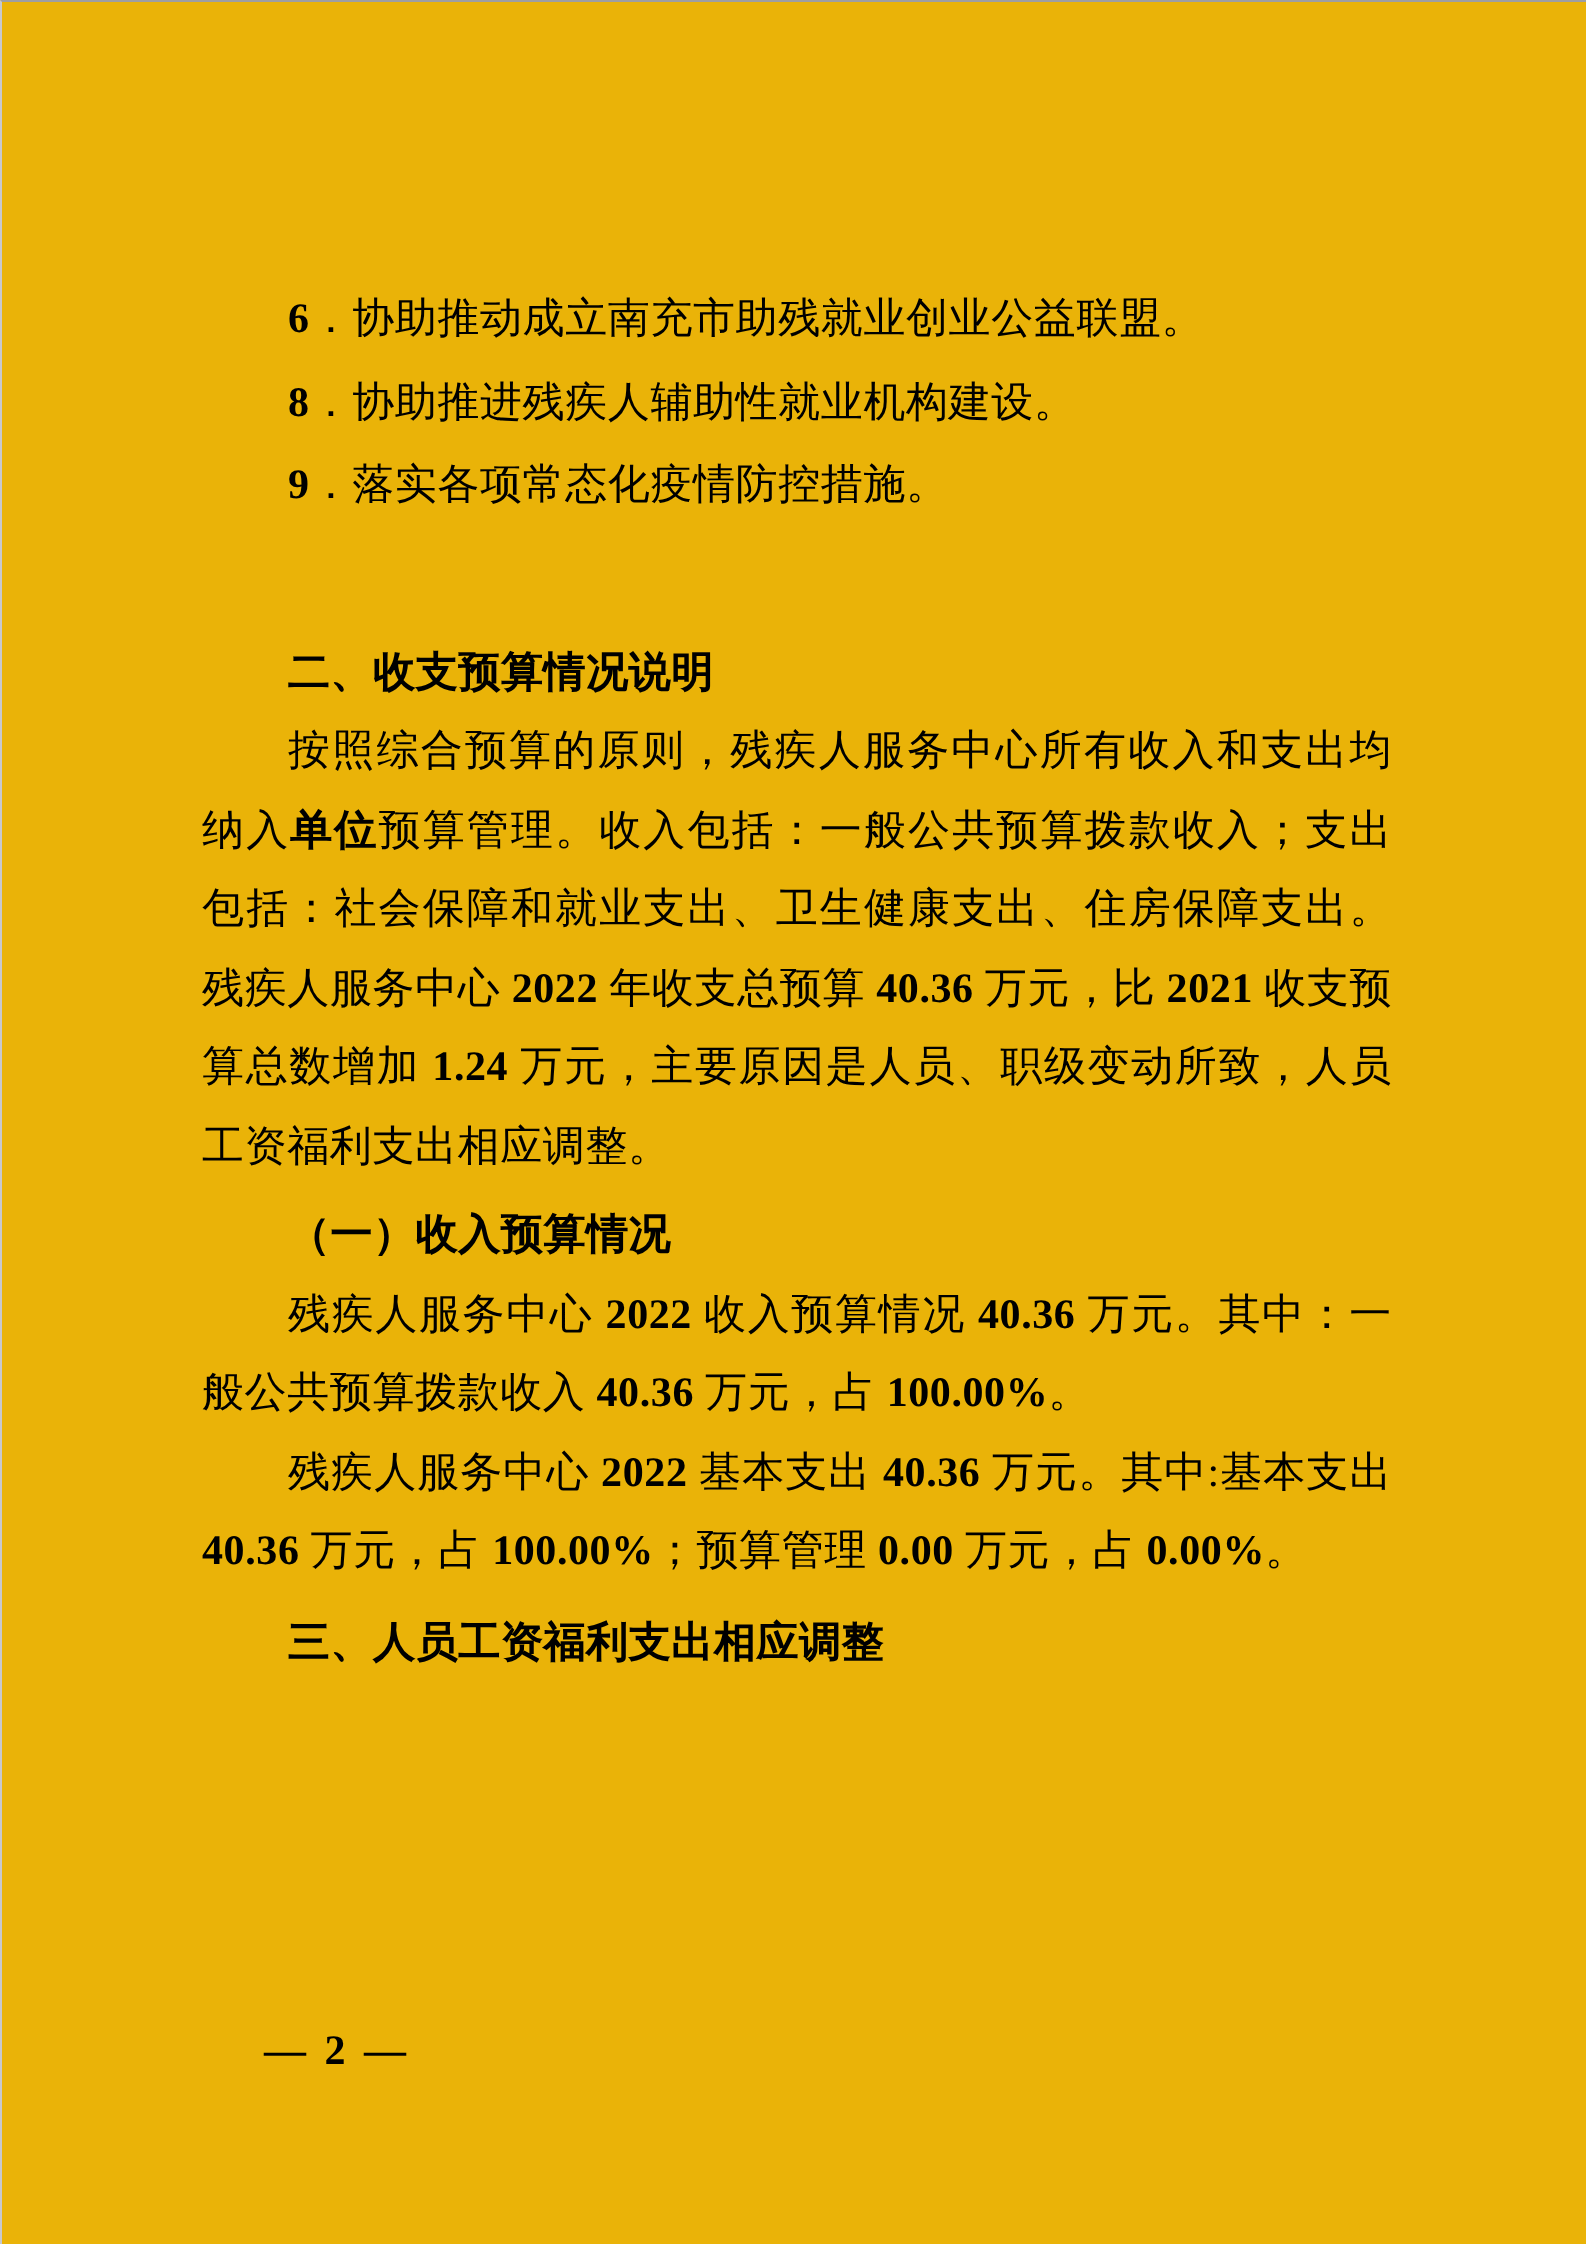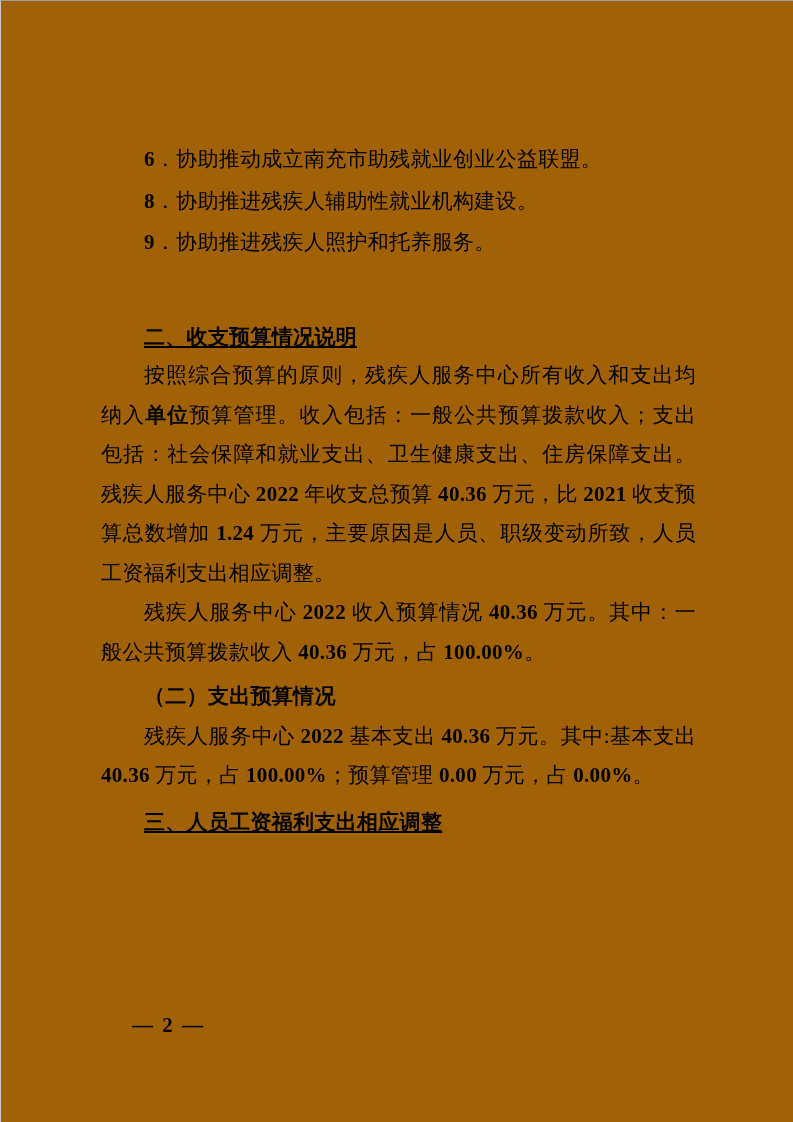--- a/index.html
+++ b/index.html
@@ -4,21 +4,21 @@
 <style>
   html, body {
     margin: 0;
     padding: 0;
     background: #ffffff;
   }
   .page {
     position: relative;
     width: 793px;
     height: 1122px;
-    background: #a16207;
+    background: #eab308;
     border-top: 1px solid #9e9ea2;
     border-left: 1px solid #c8c8cc;
     box-sizing: border-box;
     overflow: hidden;
     font-family: "Liberation Serif", "DejaVu Serif", serif;
     color: #000000;
   }
   .content {
     position: absolute;
     left: 100px;
@@ -35,21 +35,20 @@
     letter-spacing: 0.3px;
   }
   .para b { font-weight: bold; }
   .item { margin-bottom: 2px; }
   .spacer { height: 46px; }
   .heading {
     font-family: "Liberation Sans", "DejaVu Sans", sans-serif;
     font-weight: bold;
     margin-top: 6px;
     text-align: left;
-    text-decoration: underline;
   }
   .subheading {
     font-weight: bold;
     margin-top: 5px;
     text-align: left;
   }
   .body { margin-top: 0; font-family: Liberation Serif, serif; }
   .footer {
     position: absolute;
     left: 131px;
@@ -61,23 +60,23 @@
     font-family: "Liberation Serif", "DejaVu Serif", serif;
   }
 </style>
 </head>
 <body>
 
 <div class="page">
   <div class="content">
       <p class="para item"><b>6</b><span>．协助推动成立南充市助残就业创业公益联盟。</span></p>
       <p class="para item"><b>8</b><span>．协助推进残疾人辅助性就业机构建设。</span></p>
-      <p class="para item"><b>9</b><span>．协助推进残疾人照护和托养服务。</span></p>
+      <p class="para item"><b>9</b><span>．落实各项常态化疫情防控措施。</span></p>
       <div class="spacer"></div>
       <p class="para heading"><b>二、收支预算情况说明</b></p>
       <p class="para body"><span>按照综合预算的原则，残疾人服务中心所有收入和支出均纳入</span><b>单位</b><span>预算管理。收入包括：一般公共预算拨款收入；支出包括：社会保障和就业支出、卫生健康支出、住房保障支出。残疾人服务中心 </span><b>2022</b><span> 年收支总预算 </span><b>40.36</b><span> 万元，比 </span><b>2021</b><span> 收支预算总数增加 </span><b>1.24</b><span> 万元，主要原因是人员、职级变动所致，人员工资福利支出相应调整。</span></p>
+      <p class="para subheading"><b>（一）收入预算情况</b></p>
       <p class="para body"><span>残疾人服务中心 </span><b>2022</b><span> 收入预算情况 </span><b>40.36</b><span> 万元。其中：一般公共预算拨款收入 </span><b>40.36</b><span> 万元，占 </span><b>100.00%</b><span>。</span></p>
-      <p class="para subheading"><b>（二）支出预算情况</b></p>
       <p class="para body"><span>残疾人服务中心 </span><b>2022</b><span> 基本支出 </span><b>40.36</b><span> 万元。其中:基本支出 </span><b>40.36</b><span> 万元，占 </span><b>100.00%</b><span>；预算管理 </span><b>0.00</b><span> 万元，占 </span><b>0.00%</b><span>。</span></p>
       <p class="para heading"><b>三、人员工资福利支出相应调整</b></p>
     </div>
   <div class="footer">— 2 —</div>
 </div>
 
 </body></html>

